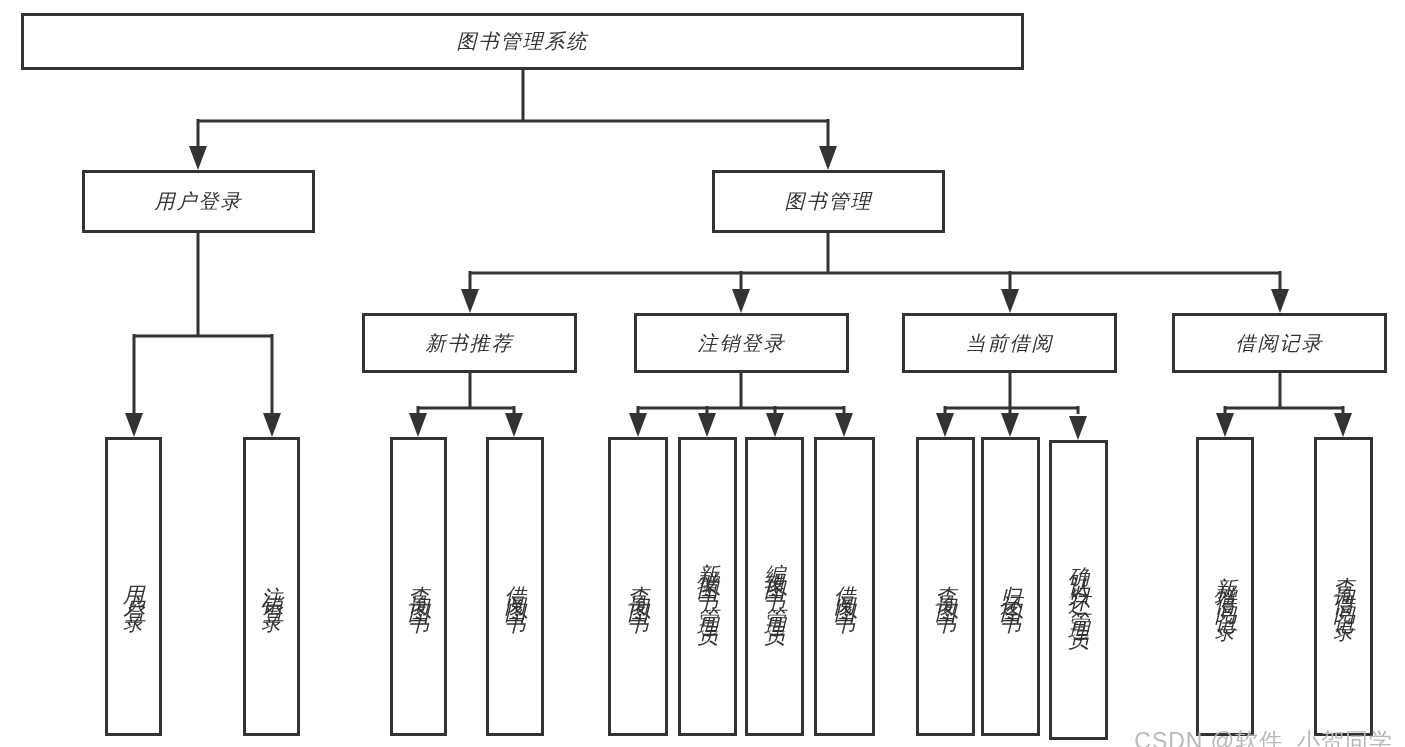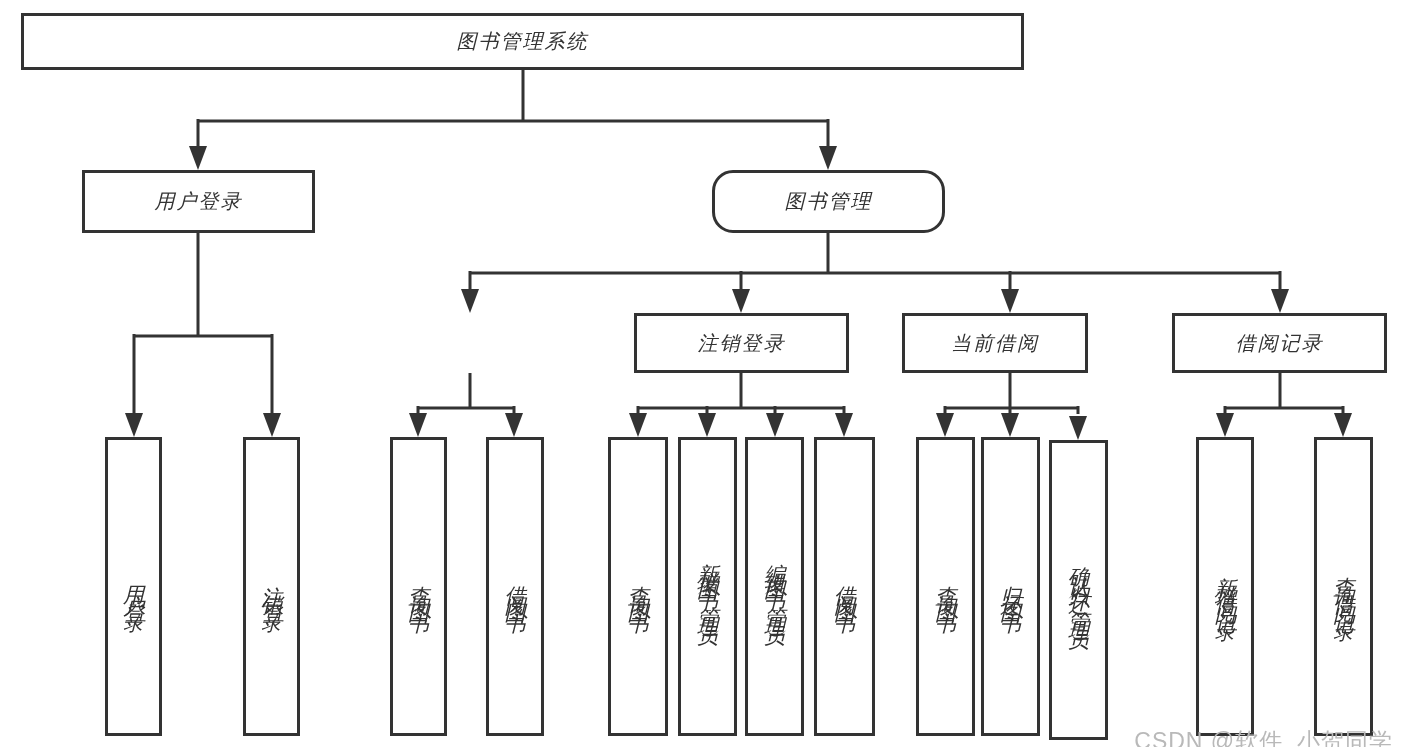--- a/index.html
+++ b/index.html
@@ -70,28 +70,31 @@
     <polygon points="1343,437 1334,413 1352,413"></polygon>
   </svg>
 
   <div class="node" style="left:21px;top:13px;width:1003px;height:57px;">
     <span class="h-label">图书管理系统</span>
   </div>
 
   <div class="node" style="left:82px;top:170px;width:233px;height:63px;">
     <span class="h-label">用户登录</span>
   </div>
-  <div class="node" style="left:712px;top:170px;width:233px;height:63px;border-radius:21px;">
+  <div class="node" style="left:712px;top:170px;width:233px;height:63px;">
     <span class="h-label">图书管理</span>
   </div>
 
+  <div class="node" style="left:362px;top:313px;width:215px;height:60px;">
+    <span class="h-label">新书推荐</span>
+  </div>
   <div class="node" style="left:634px;top:313px;width:215px;height:60px;">
     <span class="h-label">注销登录</span>
   </div>
-  <div class="node" style="left:902px;top:313px;width:186px;height:60px;">
+  <div class="node" style="left:902px;top:313px;width:215px;height:60px;">
     <span class="h-label">当前借阅</span>
   </div>
   <div class="node" style="left:1172px;top:313px;width:215px;height:60px;">
     <span class="h-label">借阅记录</span>
   </div>
 
   <div class="node leaf" style="left:105px;top:437px;width:57px;height:299px;">
     <span>用户登录</span>
   </div>
   <div class="node leaf" style="left:243px;top:437px;width:57px;height:299px;">

